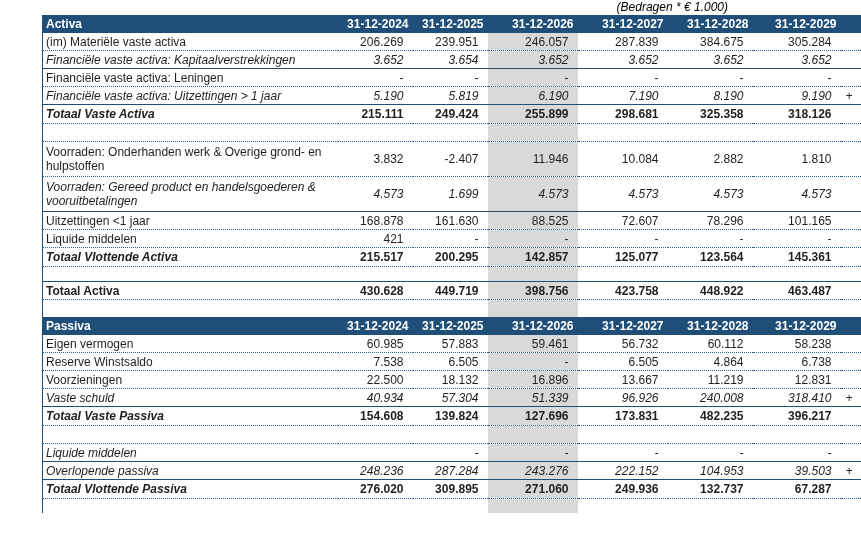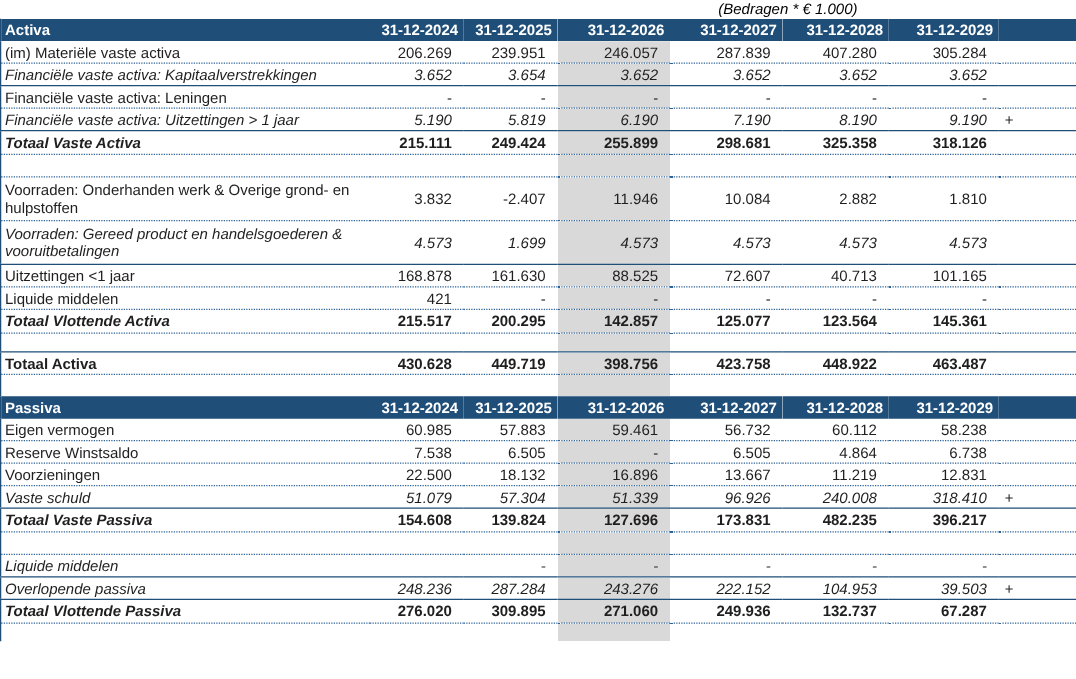--- a/index.html
+++ b/index.html
@@ -1,20 +1,20 @@
 <!DOCTYPE html>
 <html><head>
 <meta charset="utf-8">
 <style>
   html,body{margin:0;padding:0;}
   body{
     width:861px;height:543px;overflow:hidden;background:#ffffff;
     font-family:"Liberation Sans",sans-serif;color:#1F1F1F;
   }
-  .sheet{width:689px;height:543px;}
+  .sheet{width:689px;height:543px;padding-left:42px;}
   .note{
     height:15px;line-height:14px;font-size:12px;font-style:italic;
     text-align:right;padding-right:3px;color:#000;
   }
   table{
     border-collapse:collapse;table-layout:fixed;width:861px;
     border-left:1.5px solid #1F4E79;border-right:1.5px solid #1F4E79;
   }
   td{
     font-size:12px;vertical-align:middle;padding:0;
@@ -69,21 +69,21 @@
           <td class="c-num">31-12-2028</td>
           <td class="c-num">31-12-2029</td>
           <td class="c-plus"></td>
         </tr>
         <tr class="row-item b-dotted">
           <td class="c-label">(im) Materiële vaste activa</td>
           <td class="c-num">206.269</td>
           <td class="c-num">239.951</td>
           <td class="c-num hl">246.057</td>
           <td class="c-num">287.839</td>
-          <td class="c-num">407.280</td>
+          <td class="c-num">384.675</td>
           <td class="c-num">305.284</td>
           <td class="c-plus"></td>
         </tr>
         <tr class="row-item b-solid">
           <td class="c-label">Financiële vaste activa: Kapitaalverstrekkingen</td>
           <td class="c-num">3.652</td>
           <td class="c-num">3.654</td>
           <td class="c-num hl">3.652</td>
           <td class="c-num">3.652</td>
           <td class="c-num">3.652</td>
@@ -149,21 +149,21 @@
           <td class="c-num">4.573</td>
           <td class="c-num">4.573</td>
           <td class="c-plus"></td>
         </tr>
         <tr class="row-item b-dotted">
           <td class="c-label">Uitzettingen  &lt;1 jaar</td>
           <td class="c-num">168.878</td>
           <td class="c-num">161.630</td>
           <td class="c-num hl">88.525</td>
           <td class="c-num">72.607</td>
-          <td class="c-num">40.713</td>
+          <td class="c-num">78.296</td>
           <td class="c-num">101.165</td>
           <td class="c-plus"></td>
         </tr>
         <tr class="row-item b-dotted">
           <td class="c-label">Liquide middelen</td>
           <td class="c-num">421</td>
           <td class="c-num">-</td>
           <td class="c-num hl">-</td>
           <td class="c-num">-</td>
           <td class="c-num">-</td>
@@ -245,21 +245,21 @@
           <td class="c-num">22.500</td>
           <td class="c-num">18.132</td>
           <td class="c-num hl">16.896</td>
           <td class="c-num">13.667</td>
           <td class="c-num">11.219</td>
           <td class="c-num">12.831</td>
           <td class="c-plus"></td>
         </tr>
         <tr class="row-item b-solid">
           <td class="c-label">Vaste schuld</td>
-          <td class="c-num">51.079</td>
+          <td class="c-num">40.934</td>
           <td class="c-num">57.304</td>
           <td class="c-num hl">51.339</td>
           <td class="c-num">96.926</td>
           <td class="c-num">240.008</td>
           <td class="c-num">318.410</td>
           <td class="c-plus">+</td>
         </tr>
         <tr class="row-total b-dotted">
           <td class="c-label">Totaal Vaste Passiva</td>
           <td class="c-num">154.608</td>

